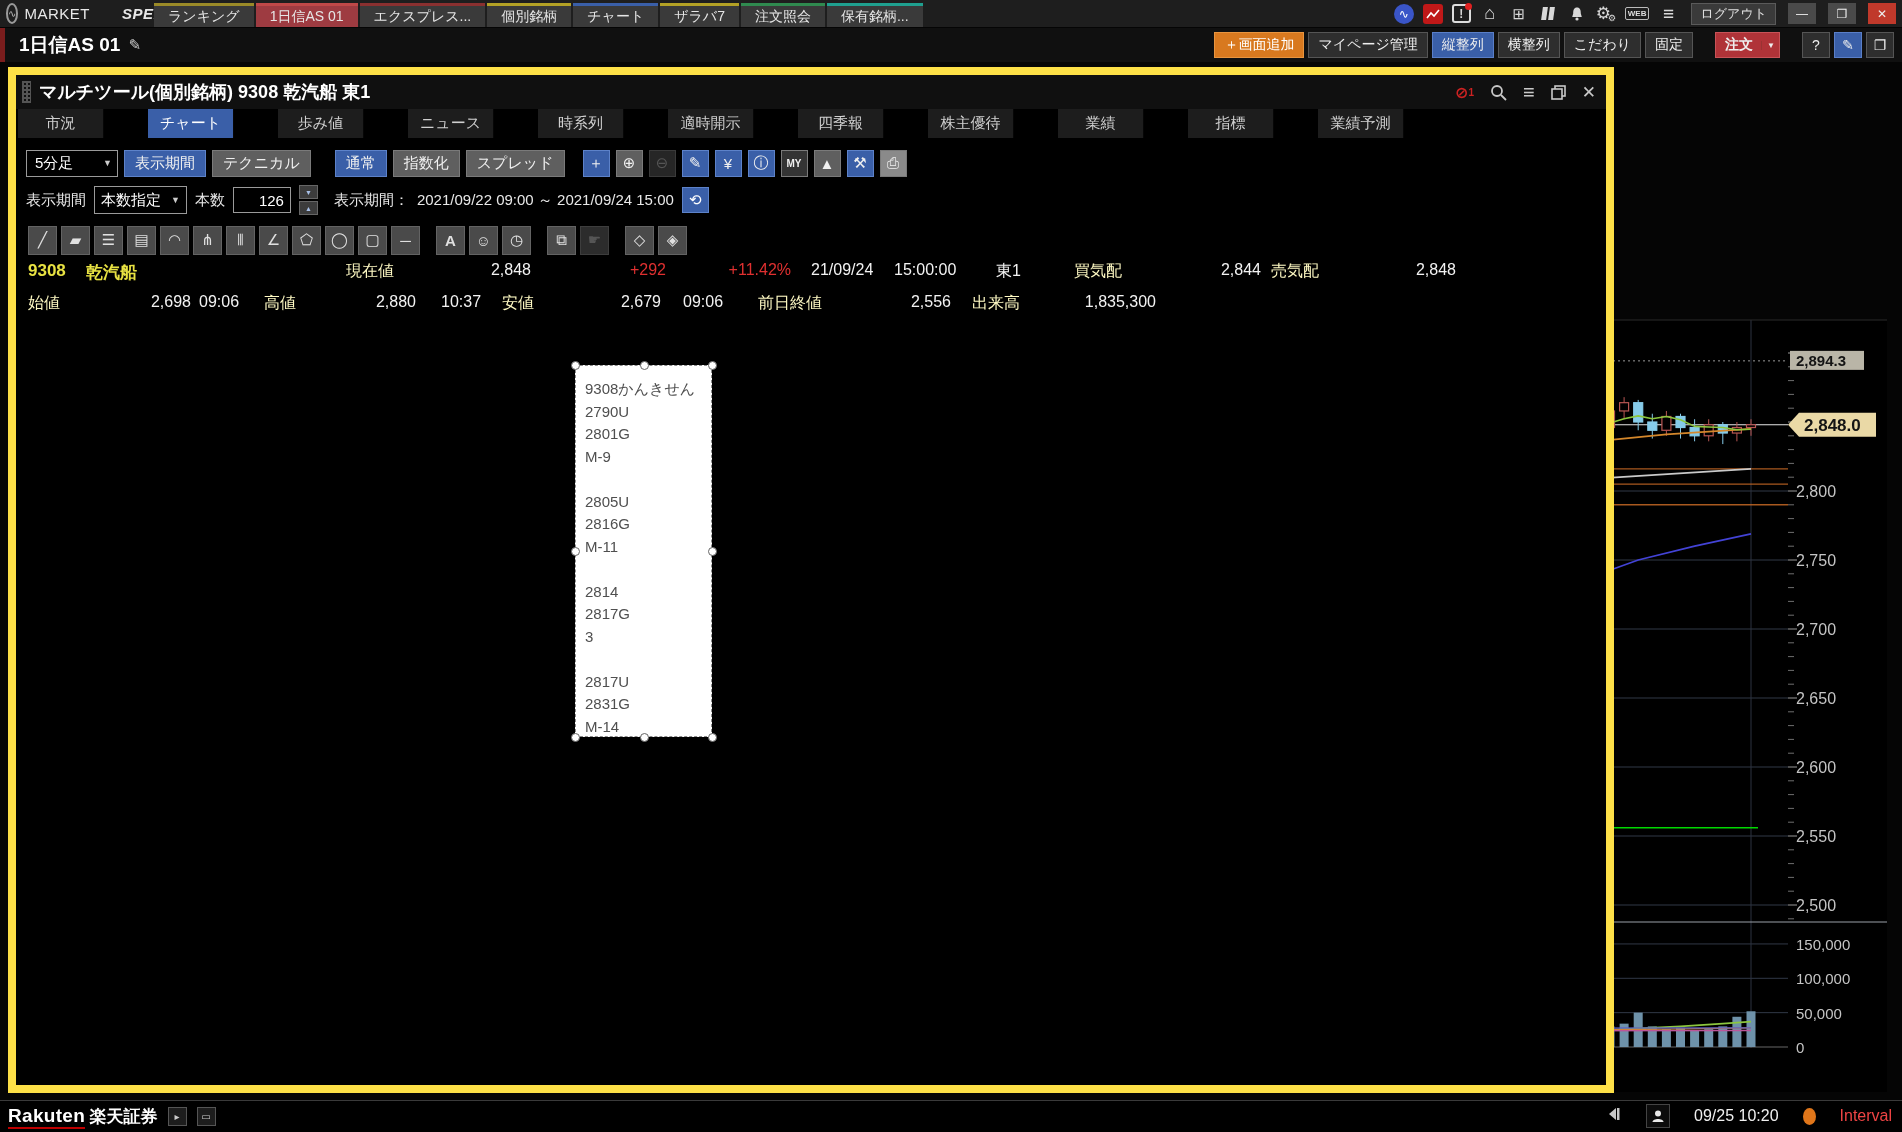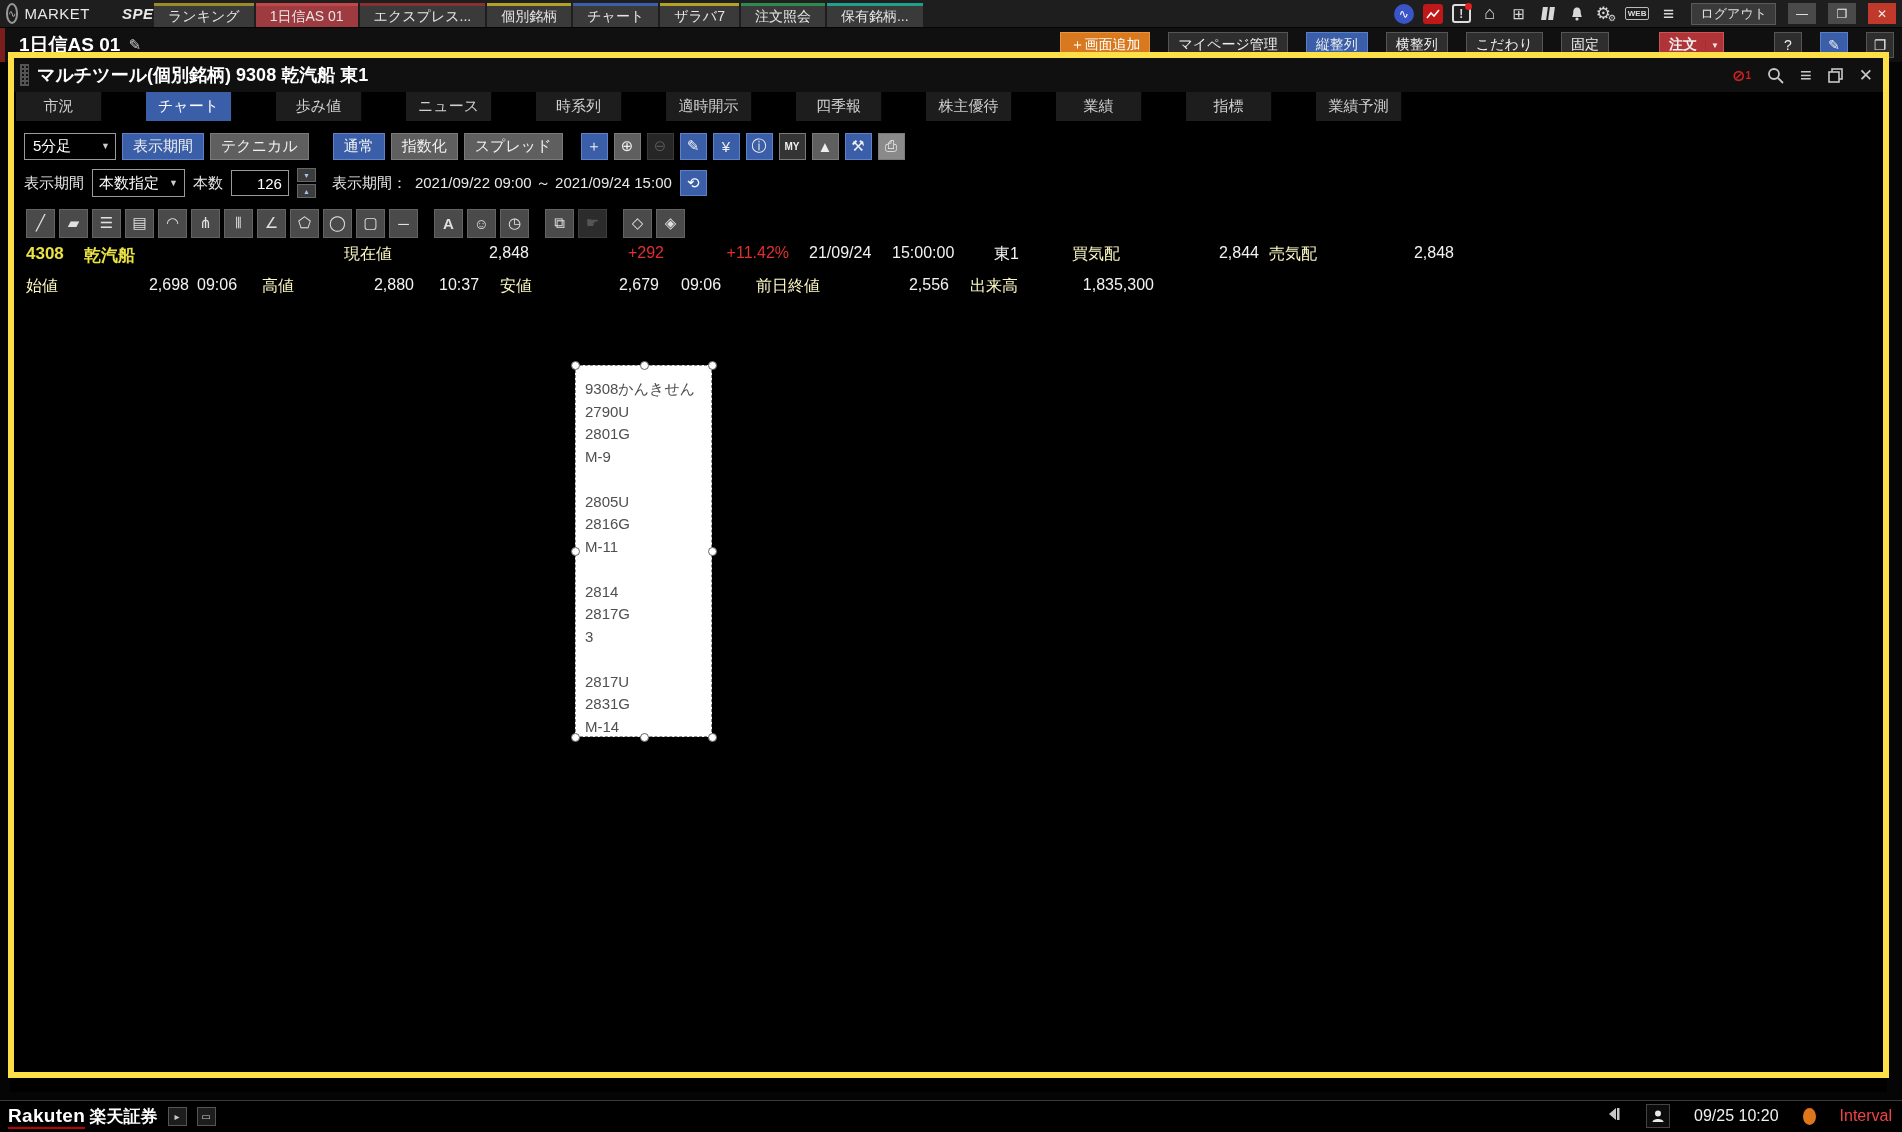--- a/index.html
+++ b/index.html
@@ -24,28 +24,28 @@
   .logout-btn{background:#3a3a3a;border:1px solid #5a5a5a;color:#e0e0e0;font-size:13px;height:20px;padding:0 8px;
     display:flex;align-items:center;margin-left:4px;}
   .winctl{width:28px;height:21px;background:#4a4a4a;display:flex;align-items:center;justify-content:center;
     font-size:12px;color:#eee;margin-left:3px;}
   .winctl.close{background:#c0392b;}
   
   #pagebar{position:absolute;left:0;top:28px;width:1902px;height:34px;background:#101010;display:flex;align-items:center;}
   #pagebar .accent{width:5px;height:34px;background:#7a1d1d;margin-right:14px;}
   #pagebar .ptitle{font-size:19px;font-weight:bold;color:#fff;}
   #pagebar .pencil{color:#c8c8c8;font-size:15px;margin-left:8px;}
-  #pagebar-right{position:absolute;right:8px;top:0;height:34px;display:flex;align-items:center;gap:18px;padding-left:36px;}
+  #pagebar-right{position:absolute;right:8px;top:0;height:34px;display:flex;align-items:center;gap:4px;padding-left:36px;}
   .pbtn{height:24px;padding:0 9px;display:flex;align-items:center;font-size:14px;color:#eee;background:#2e2e2e;border:1px solid #555;}
   .pbtn.orange{background:#d8791f;border-color:#e8953f;color:#fff;}
   .pbtn.blue{background:#3a5fa8;border-color:#5a7fc8;}
   .pbtn.red{background:#b03338;border-color:#c85358;font-weight:bold;}
   .pbtn.sq{width:26px;justify-content:center;padding:0;}
   
-  #win{position:absolute;left:8px;top:52px;width:1881px;height:1026px;border:6px solid #fde047;background:#000;box-sizing:border-box;}
+  #win{position:absolute;left:8px;top:67px;width:1606px;height:1026px;border:8px solid #fde047;background:#000;box-sizing:border-box;}
   #win-title{position:absolute;left:0;top:0;width:100%;height:34px;background:#101010;display:flex;align-items:center;}
   .draghandle{width:9px;height:22px;margin:0 8px 0 6px;background:repeating-linear-gradient(0deg,#666 0 2px,transparent 2px 4px),
     repeating-linear-gradient(90deg,#666 0 2px,transparent 2px 4px);opacity:.8;}
   #win-title .wtitle{font-size:18px;font-weight:bold;color:#fff;}
   #win-title-icons{position:absolute;right:10px;top:0;height:34px;display:flex;align-items:center;gap:16px;}
   .wic{color:#c8c8c8;font-size:17px;display:flex;align-items:center;}
   .wic.red{color:#cc2222;font-weight:bold;font-size:16px;}
   .wic sub{font-size:10px;color:#cc2222;}
   
   #wtabs{position:absolute;left:2px;top:34px;height:29px;display:flex;gap:44px;}
@@ -765,21 +765,21 @@
     <div class="dtool">◷</div>
     <div class="gap8"></div>
     <div class="dtool">⧉</div>
     <div class="dtool dis">☛</div>
     <div class="gap8"></div>
     <div class="dtool">◇</div>
     <div class="dtool">◈</div>
   </div>
 
   <div id="quote1">
-    <span class="q ylw" style="left:12px">4308</span>
+    <span class="q ylw" style="left:12px">9308</span>
     <span class="q ylw" style="left:70px">乾汽船</span>
     <span class="q teal" style="left:330px">現在値</span>
     <span class="q wht num" style="left:400px;width:115px">2,848</span>
     <span class="q red num" style="left:540px;width:110px">+292</span>
     <span class="q red num" style="left:660px;width:115px">+11.42%</span>
     <span class="q wht" style="left:795px">21/09/24</span>
     <span class="q wht" style="left:878px">15:00:00</span>
     <span class="q wht" style="left:980px">東1</span>
     <span class="q teal" style="left:1058px">買気配</span>
     <span class="q wht num" style="left:1130px;width:115px">2,844</span>

